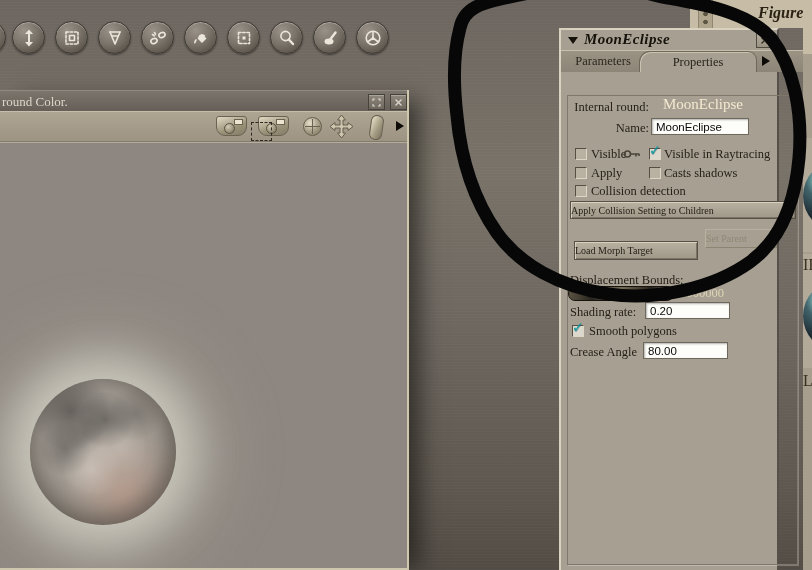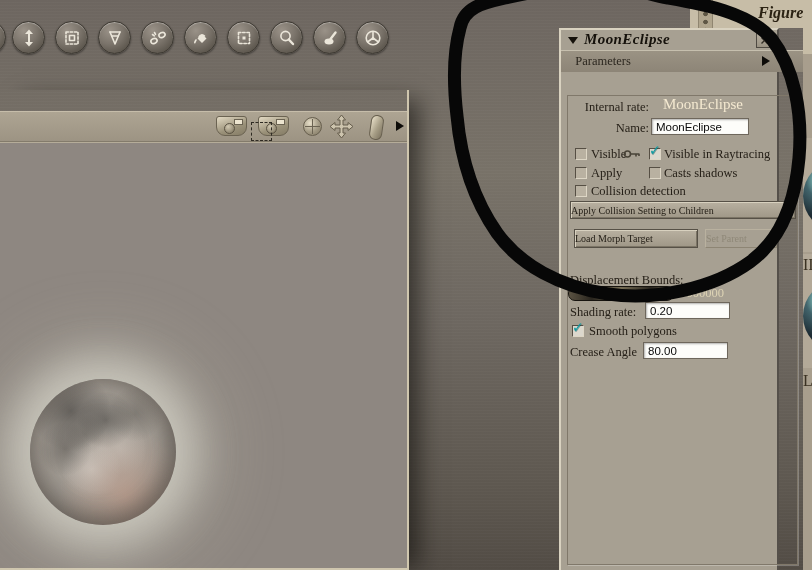--- a/index.html
+++ b/index.html
@@ -168,20 +168,33 @@
         </svg>
     </div>
   </div>
 
   <div class="libtop">
     <div class="filmstrip"></div>
     <div class="figtext">Figures</div>
   </div>
 
   <div class="docwin">
+    <div class="titlebar">
+      <div class="titletext">round Color.</div>
+      <div class="winbtn max">
+        <svg width="9" height="9">
+            <path d="M1 3V1h2M6 1h2v2M8 6v2H6M3 8H1V6" stroke="#d9d4c8" fill="none" stroke-width="1.2"></path>
+          </svg>
+      </div>
+      <div class="winbtn close">
+        <svg width="9" height="9">
+            <path d="M1.5 1.5l6 6M7.5 1.5l-6 6" stroke="#d9d4c8" fill="none" stroke-width="1.4"></path>
+          </svg>
+      </div>
+    </div>
     <div class="camstrip">
       <div class="camera" style="left:216px"></div>
       <div class="camera" style="left:258px"></div>
       <div class="cam-sel"></div>
       <div class="trackball"></div>
       <svg class="movecross" width="29" height="29">
         <polygon points="14.5,3 18.5,8 16,8 16,13 21,13 21,10.5 26,14.5 21,18.5 21,16 16,16 16,21 18.5,21 14.5,26 10.5,21 13,21 13,16 8,16 8,18.5 3,14.5 8,10.5 8,13 13,13 13,8 10.5,8" fill="#cdc4ae" stroke="#655d4c" stroke-width="1"></polygon>
       </svg>
       <div class="rollpill"></div>
       <div class="camflyout"></div>
@@ -204,25 +217,26 @@
   <div class="panel">
     <div class="p-tri"></div>
     <div class="p-title">MoonEclipse</div>
     <div class="p-close">
       <svg width="9" height="9">
           <path d="M1.5 1.5l6 6M7.5 1.5l-6 6" stroke="#332e26" fill="none" stroke-width="1.4"></path>
         </svg>
     </div>
     <div class="p-tabbar">
       <div class="tab-inactive">Parameters</div>
+      <div class="tab-active">Properties</div>
     </div>
     <div class="p-flyout"></div>
     <div class="p-frame"></div>
 
-    <div class="plabel r" style="left:10px;top:70px">Internal rate:</div>
+    <div class="plabel r" style="left:10px;top:70px">Internal round:</div>
     <div class="intval">MoonEclipse</div>
 
     <div class="plabel r" style="left:10px;top:91px">Name:</div>
     <input class="pinput" style="left: 90px; top: 88px; width: 98px;" value="MoonEclipse">
 
     <div class="cb" style="left:14px;top:118px"></div>
     <div class="plabel" style="left:30px;top:117px">Visible</div>
     <svg class="linkicon" width="22" height="10">
       <circle cx="4.5" cy="5" r="3" fill="none" stroke="#4a4438" stroke-width="1.6"></circle>
       <path d="M7.5 5h9M13 5v2.5M16 5v2" stroke="#4a4438" stroke-width="1.6" fill="none"></path>
@@ -232,21 +246,21 @@
 
     <div class="cb" style="left:14px;top:137px"></div>
     <div class="plabel" style="left:30px;top:136px">Apply</div>
     <div class="cb" style="left:88px;top:137px"></div>
     <div class="plabel" style="left:103px;top:136px">Casts shadows</div>
 
     <div class="cb" style="left:14px;top:155px"></div>
     <div class="plabel" style="left:30px;top:154px">Collision detection</div>
 
     <div class="pbtn" style="left:9px;top:171px;width:226px;height:18px;line-height:17px">Apply Collision Setting to Children</div>
-    <div class="pbtn" style="left:13px;top:199px;width:124px;height:19px;line-height:18px">Load Morph Target</div>
+    <div class="pbtn" style="left:13px;top:211px;width:124px;height:19px;line-height:18px">Load Morph Target</div>
     <div class="pbtn disabled" style="left:144px;top:199px;width:72px;height:19px;line-height:18px">Set Parent</div>
 
     <div class="plabel" style="left:9px;top:243px">Displacement Bounds:</div>
     <div class="dial"></div>
     <div class="dval">0.000000</div>
 
     <div class="plabel" style="left:9px;top:275px">Shading rate:</div>
     <input class="pinput" style="left: 84px; top: 272px; width: 85px;" value="0.20">
 
     <div class="cb checked" style="left:11px;top:295px"></div>

